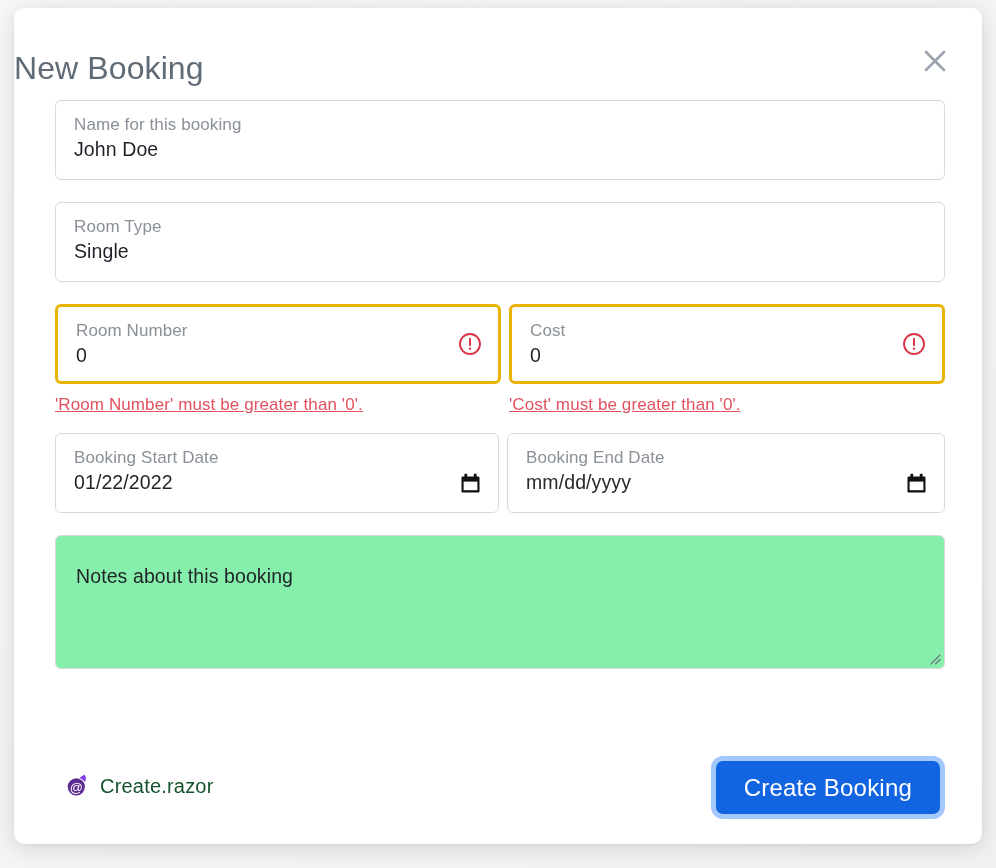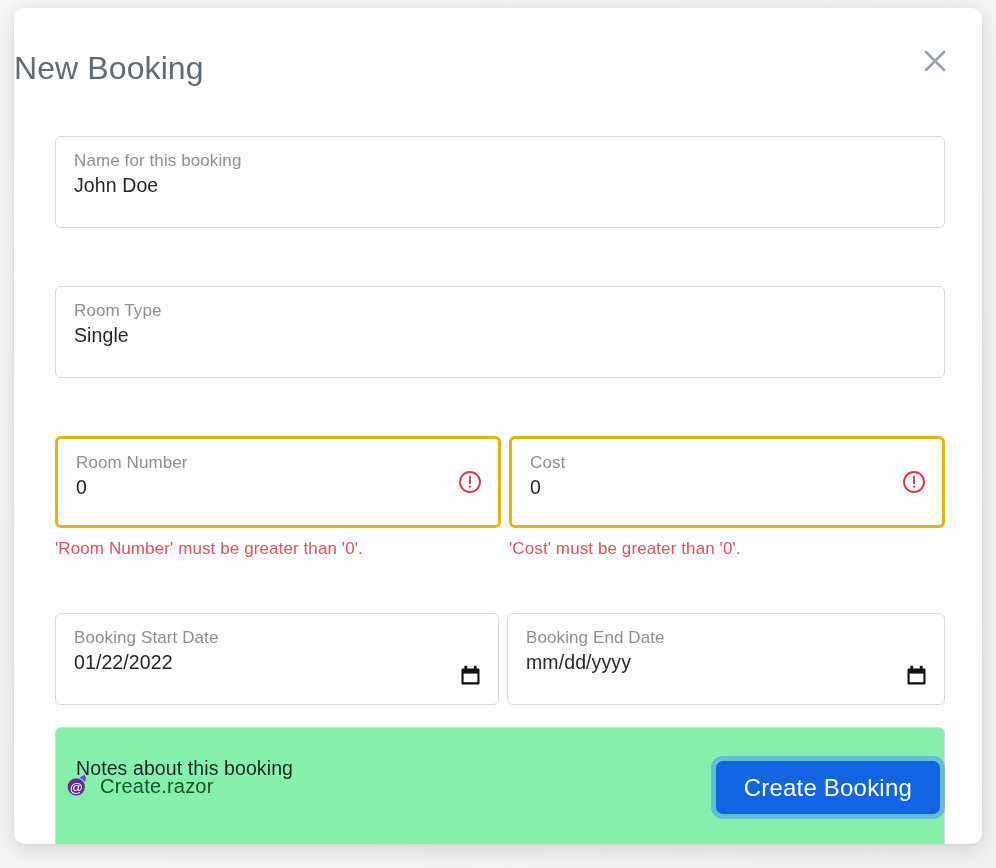--- a/index.html
+++ b/index.html
@@ -71,25 +71,24 @@
     left: 41px;
     top: 92px;
     width: 890px;
   }
 
   .field {
     position: relative;
     border: 1px solid #d5dade;
     border-radius: 6px;
     background: #fff;
-    height: 92px;
+    height: 80px;
     box-sizing: border-box;
     padding: 14px 16px 16px 18px;
     cursor: text;
-    margin-top: 36px;
   }
   .field.invalid {
     border: 3px solid #eab308;
   }
   .field-label {
     font-size: 17px;
     color: #8a9097;
     line-height: 1.15;
     letter-spacing: 0.1px;
     user-select: none;
@@ -130,20 +129,21 @@
     height: 24px;
   }
   .err-icon svg { display: block; }
 
   .err-msg {
     font-size: 17px;
     color: #e2515f;
     margin-top: 11px;
     line-height: 1.2;
     letter-spacing: 0.1px;
+    text-decoration: underline;
   }
 
   .cal-icon {
     position: absolute;
     right: 17px;
     bottom: 18px;
     width: 21px;
     height: 21px;
   }
   .cal-icon svg { display: block; }

